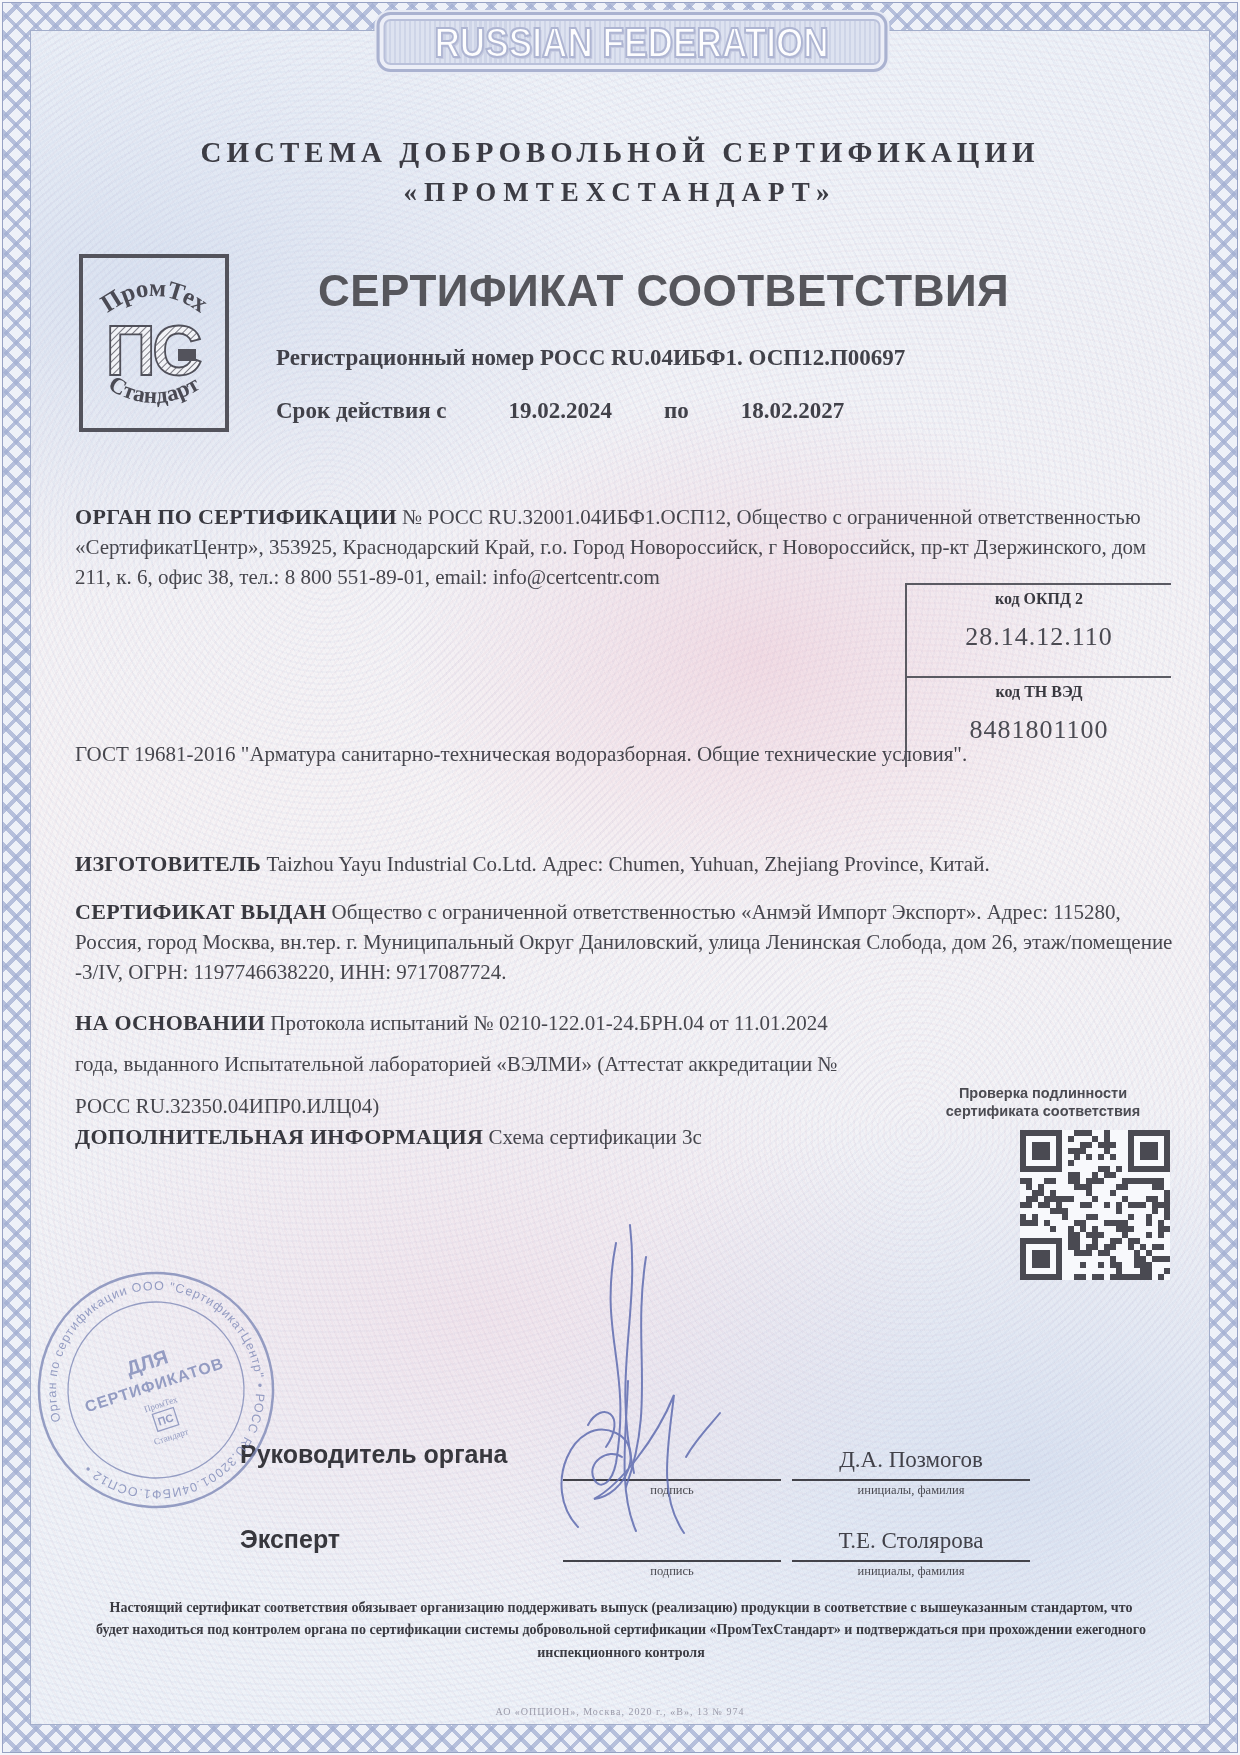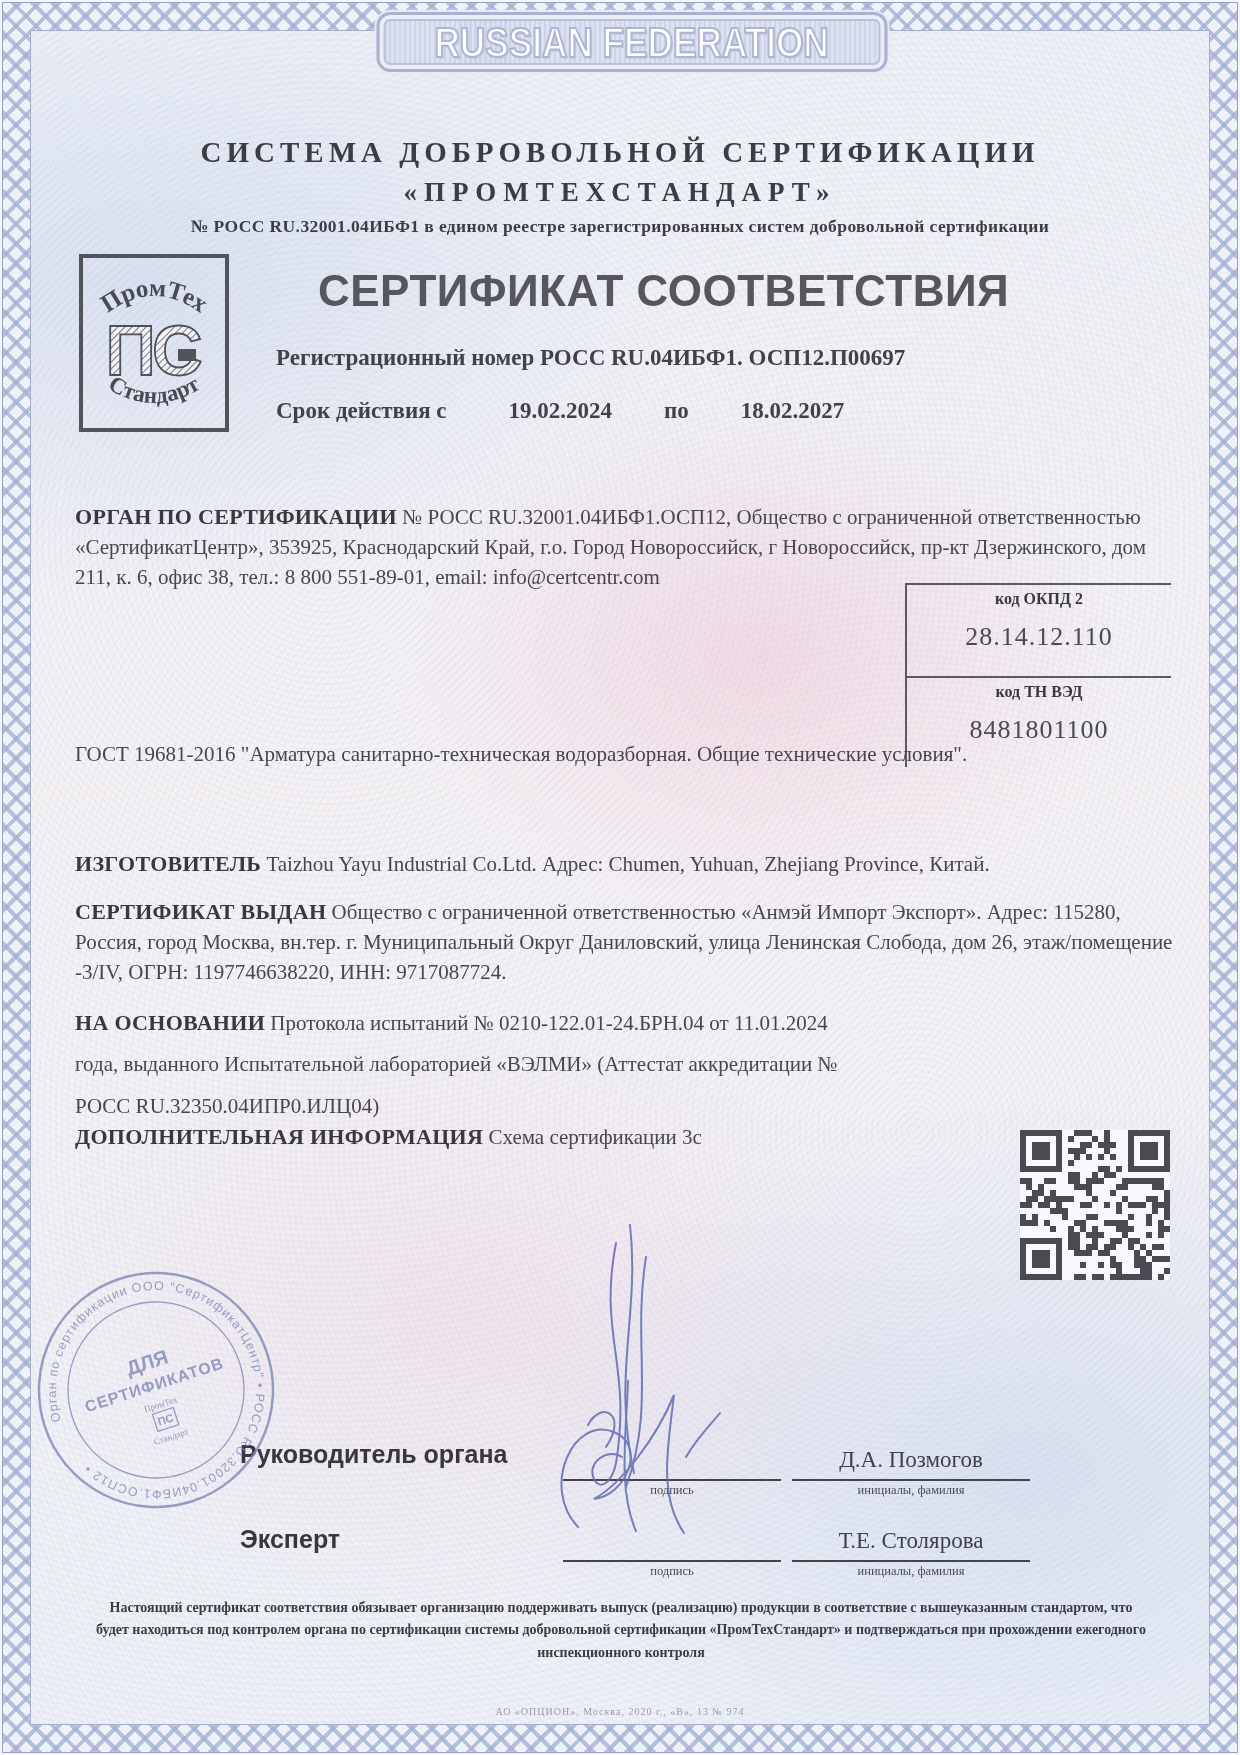--- a/index.html
+++ b/index.html
@@ -99,21 +99,20 @@
 
 <div class="page">
   <div class="inner"></div>
 
   <div class="abs banner">
     <span class="banner-text">RUSSIAN FEDERATION</span>
   </div>
 
   <div class="abs h1">СИСТЕМА ДОБРОВОЛЬНОЙ СЕРТИФИКАЦИИ</div>
   <div class="abs h2">«ПРОМТЕХСТАНДАРТ»</div>
-  <div class="abs h3">№ РОСС RU.32001.04ИБФ1 в едином реестре зарегистрированных систем добровольной сертификации</div>
 
   <svg class="abs logo" viewBox="0 0 152 180">
     <defs>
       <pattern id="hatch" width="5" height="5" patternTransform="rotate(45)" patternUnits="userSpaceOnUse">
         <rect width="5" height="5" fill="#f2f3f7"></rect>
         <line x1="0" y1="0" x2="0" y2="5" stroke="#5a5a64" stroke-width="1.6"></line>
       </pattern>
       <path id="arcTop" d="M18,70 Q76,16 134,70" fill="none"></path>
       <path id="arcBot" d="M14,124 Q76,176 138,124" fill="none"></path>
     </defs>
@@ -177,20 +176,24 @@
   <p class="abs sec sec-basis">
     <span class="label">НА ОСНОВАНИИ</span>
     <span>Протокола испытаний № 0210-122.01-24.БРН.04 от 11.01.2024 года, выданного Испытательной лабораторией «ВЭЛМИ» (Аттестат аккредитации № РОСС RU.32350.04ИПР0.ИЛЦ04)</span>
   </p>
 
   <p class="abs sec sec-additional">
     <span class="label">ДОПОЛНИТЕЛЬНАЯ ИНФОРМАЦИЯ</span>
     <span>Схема сертификации 3с</span>
   </p>
 
+  <div class="abs qr-caption">
+    <div>Проверка подлинности</div>
+    <div>сертификата соответствия</div>
+  </div>
   <svg class="abs qr" id="qr-svg" viewBox="0 0 25 25" shape-rendering="crispEdges">
     <rect x="0" y="0" width="25" height="25" fill="#f8f9fc"></rect>
     <g id="qr-modules" fill="#4a4a52">
         <rect x="0" y="0" width="1" height="1"></rect>
         <rect x="0" y="6" width="1" height="1"></rect>
         <rect x="1" y="0" width="1" height="1"></rect>
         <rect x="1" y="6" width="1" height="1"></rect>
         <rect x="2" y="0" width="1" height="1"></rect>
         <rect x="2" y="6" width="1" height="1"></rect>
         <rect x="3" y="0" width="1" height="1"></rect>

